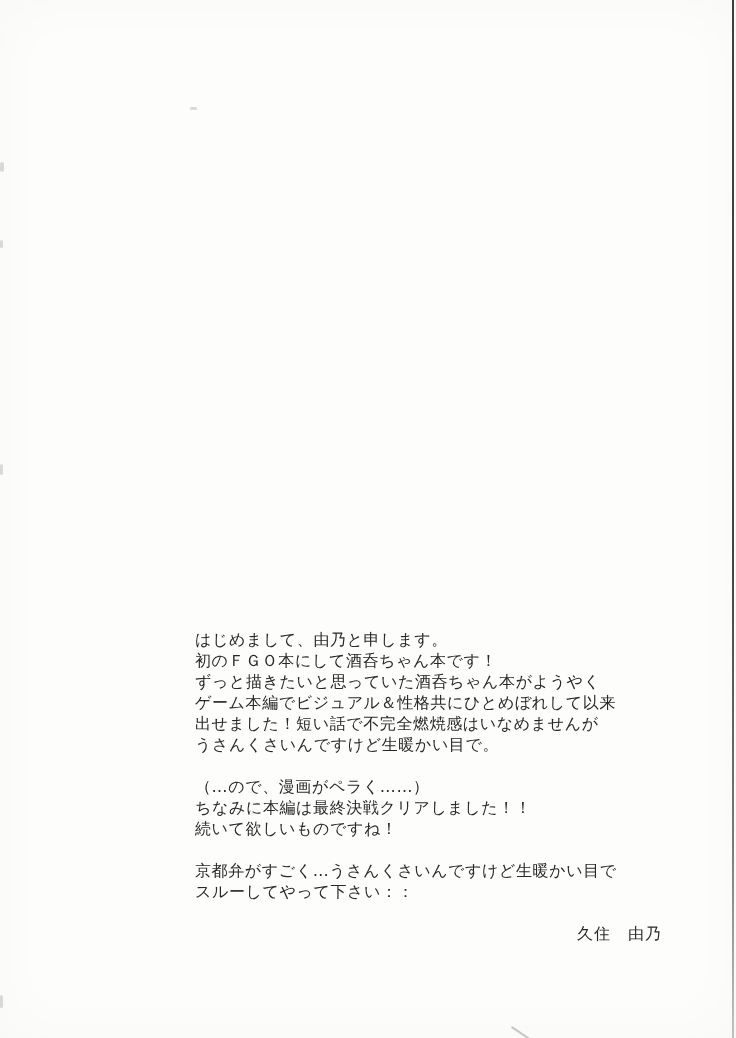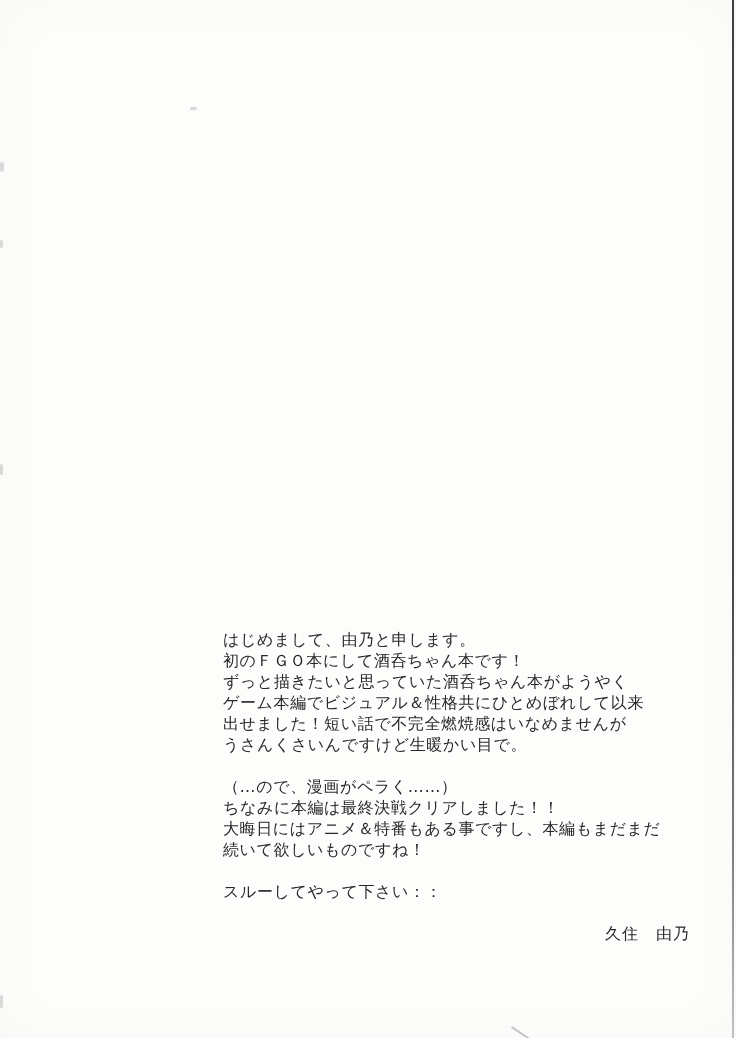--- a/index.html
+++ b/index.html
@@ -18,21 +18,20 @@
   }
   
   .afterword {
     position: absolute;
     left: 195px;
     top: 629px;
     color: #282828;
     font-size: 16px;
     line-height: 21px;
     letter-spacing: 0.6px;
-    margin-left: 28px;
     -webkit-font-smoothing: antialiased;
   }
   .para {
     margin: 0 0 21px 0;
     padding: 0;
   }
   .line {
     display: block;
     white-space: nowrap;
   }
@@ -85,25 +84,25 @@
       <span class="line">初のＦＧＯ本にして酒呑ちゃん本です！</span>
       <span class="line">ずっと描きたいと思っていた酒呑ちゃん本がようやく</span>
       <span class="line">ゲーム本編でビジュアル＆性格共にひとめぼれして以来</span>
       <span class="line">出せました！短い話で不完全燃焼感はいなめませんが</span>
       <span class="line">うさんくさいんですけど生暖かい目で。</span>
     </p>
 
     <p class="para">
       <span class="line">（…ので、漫画がペラく……）</span>
       <span class="line">ちなみに本編は最終決戦クリアしました！！</span>
-      <span class="line">大晦日にはアニメ＆特番もある事ですし、本編もまだまだ</span>
       <span class="line">続いて欲しいものですね！</span>
     </p>
 
     <p class="para">
+      <span class="line">京都弁がすごく…うさんくさいんですけど生暖かい目で</span>
       <span class="line">スルーしてやって下さい：：</span>
     </p>
 
     <div class="signature">久住　由乃</div>
 
   </div>
 
   <div class="right-edge-line"></div>
   <div class="crease"></div>
   <div class="speck speck-top"></div>

